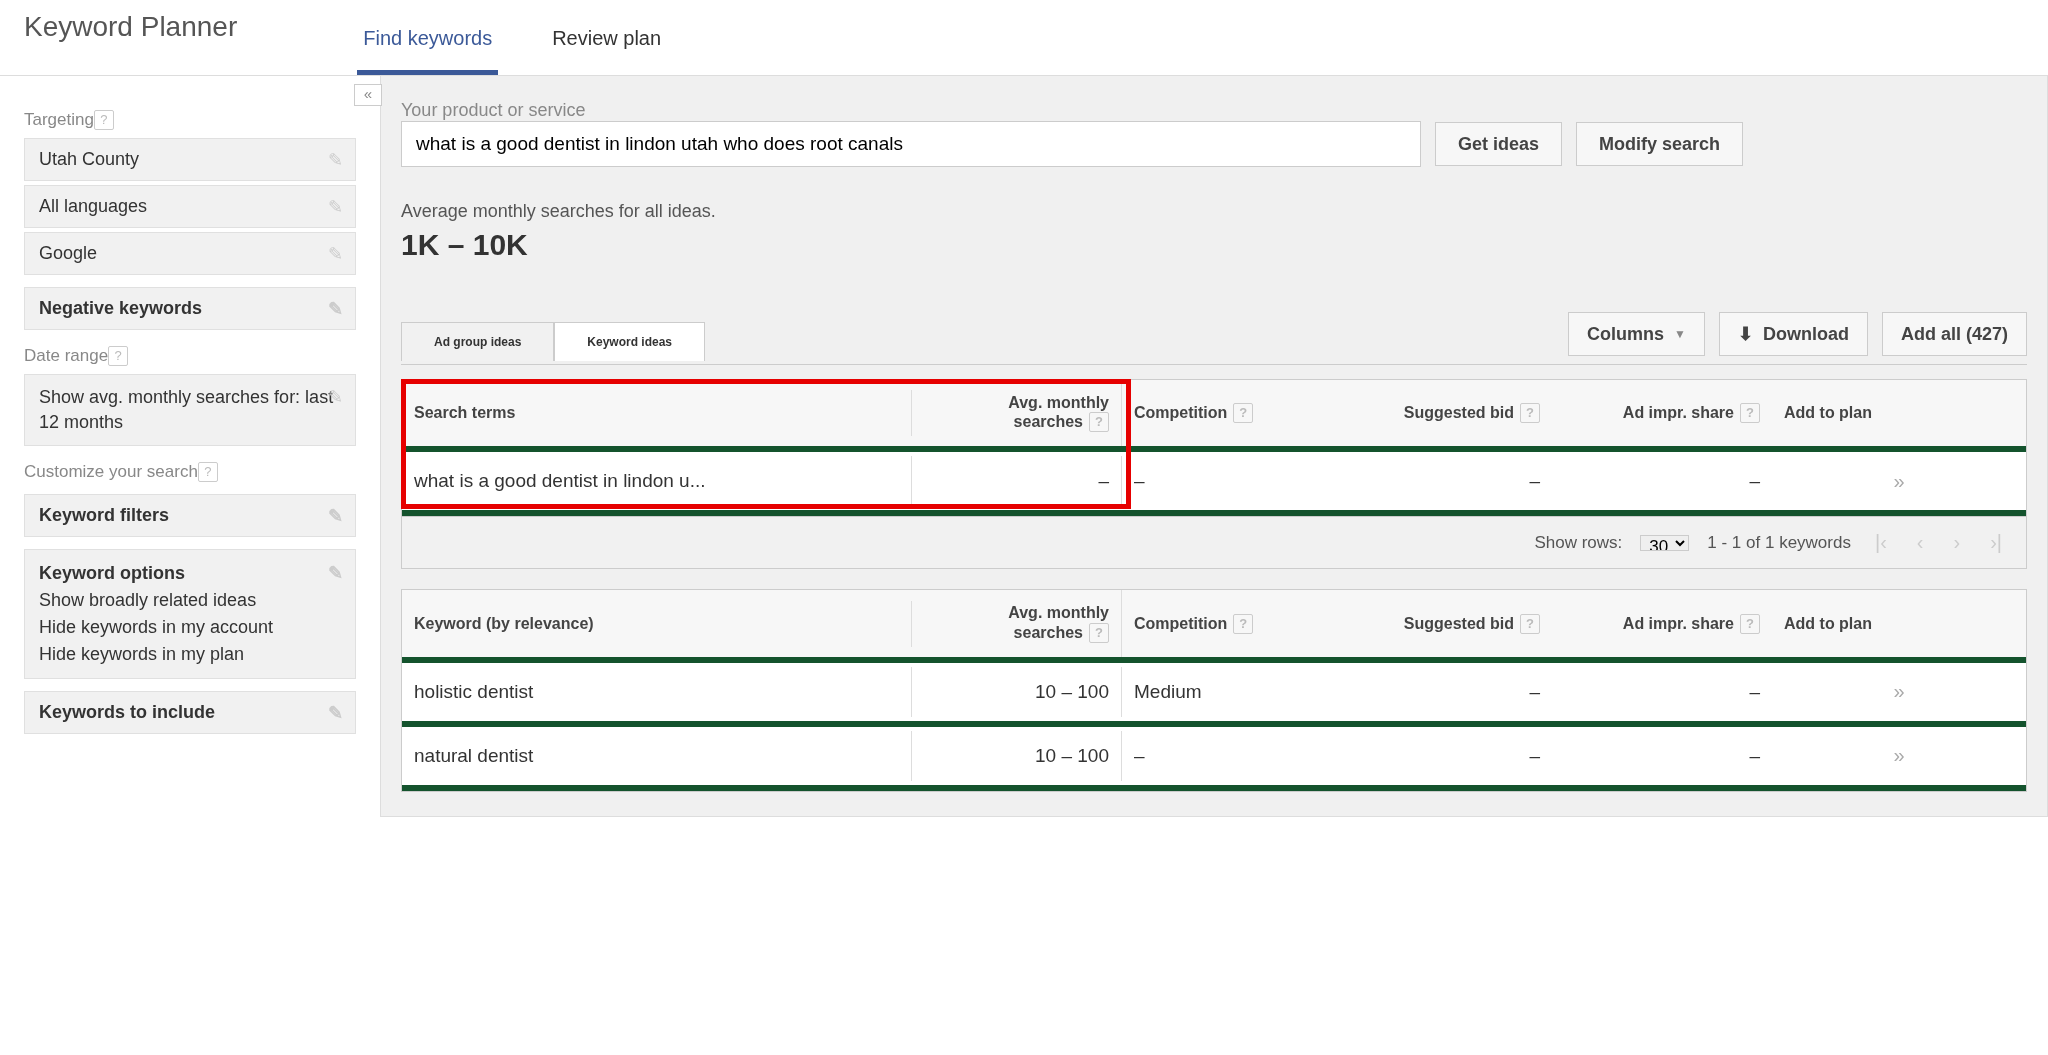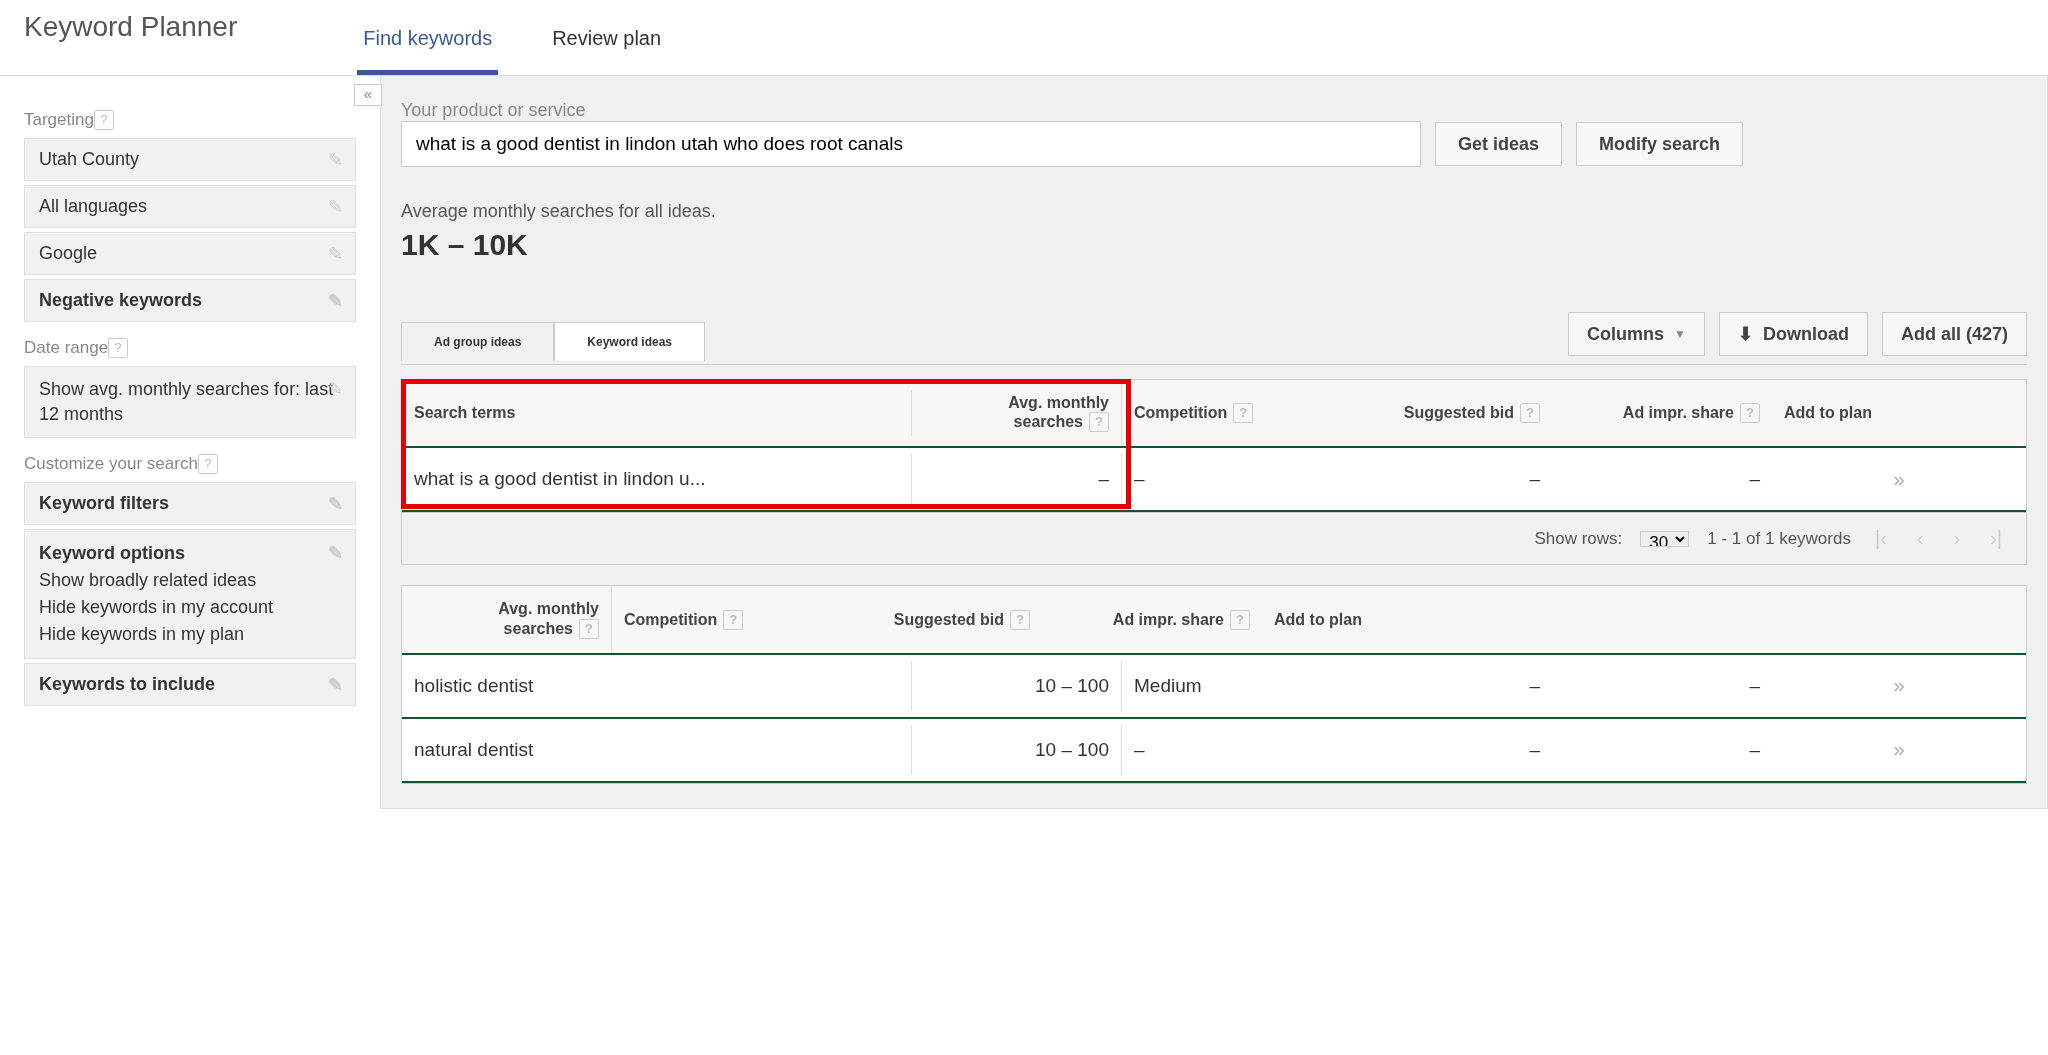--- a/index.html
+++ b/index.html
@@ -83,21 +83,21 @@
   font-size: 18px;
   color: #333;
 }
 .side-card .pencil {
   position: absolute;
   right: 12px;
   top: 10px;
   color: #ccc;
   font-size: 18px;
 }
-.side-card.bold { font-weight: 700; }
+.side-card.bold { font-weight: 700; margin-top: 12px; }
 .side-card .sub {
   font-weight: 400;
 }
 .main {
   flex: 1;
   background: #f0f0f0;
   border-left: 1px solid #ddd;
   border-top: none;
   padding: 24px 20px;
   border: 1px solid #ddd;
@@ -158,21 +158,21 @@
 .caret-down { font-size: 12px; color: #888; }
 .dl-icon { font-weight: 900; }
 .panel {
   background: #fff;
   border: 1px solid #ccc;
   margin-top: 14px;
 }
 .thead, .trow {
   display: flex;
   align-items: center;
-  border-bottom: 2px solid #14532d;
+  border-bottom: 6px solid #14532d;
 }
 .thead { background: #f7f7f7; font-weight: 700; font-size: 16px; color: #444;}
 .cell { padding: 14px 12px; }
 .c-term { flex: 0 0 510px; border-right: 1px solid #ddd;}
 .c-avg  { flex: 0 0 210px; text-align: right; border-right: 1px solid #ddd;}
 .c-comp { flex: 0 0 200px; }
 .c-bid  { flex: 0 0 230px; text-align: right;}
 .c-impr { flex: 0 0 220px; text-align: right;}
 .c-add  { flex: 1; text-align: center; color: #aaa; font-size: 20px;}
 .thead .cell { display: flex; align-items: center; gap: 6px;}
@@ -341,20 +341,21 @@
         <span>1 - 1 of 1 keywords</span>
         <span class="nav-arrow">|‹</span>
         <span class="nav-arrow">‹</span>
         <span class="nav-arrow">›</span>
         <span class="nav-arrow">›|</span>
       </div>
     </div>
 
     <div class="panel" style="margin-top:20px;">
       <div class="thead">
+        <div class="cell c-term">Keyword (by relevance)</div>
         <div class="cell c-avg">
           <span class="top-line">Avg. monthly</span>
           <span class="bot-line">
               <span>searches</span>
               <span class="help-icon">?</span>
             </span>
         </div>
         <div class="cell c-comp">
           <span>Competition</span>
             <span class="help-icon">?</span>

